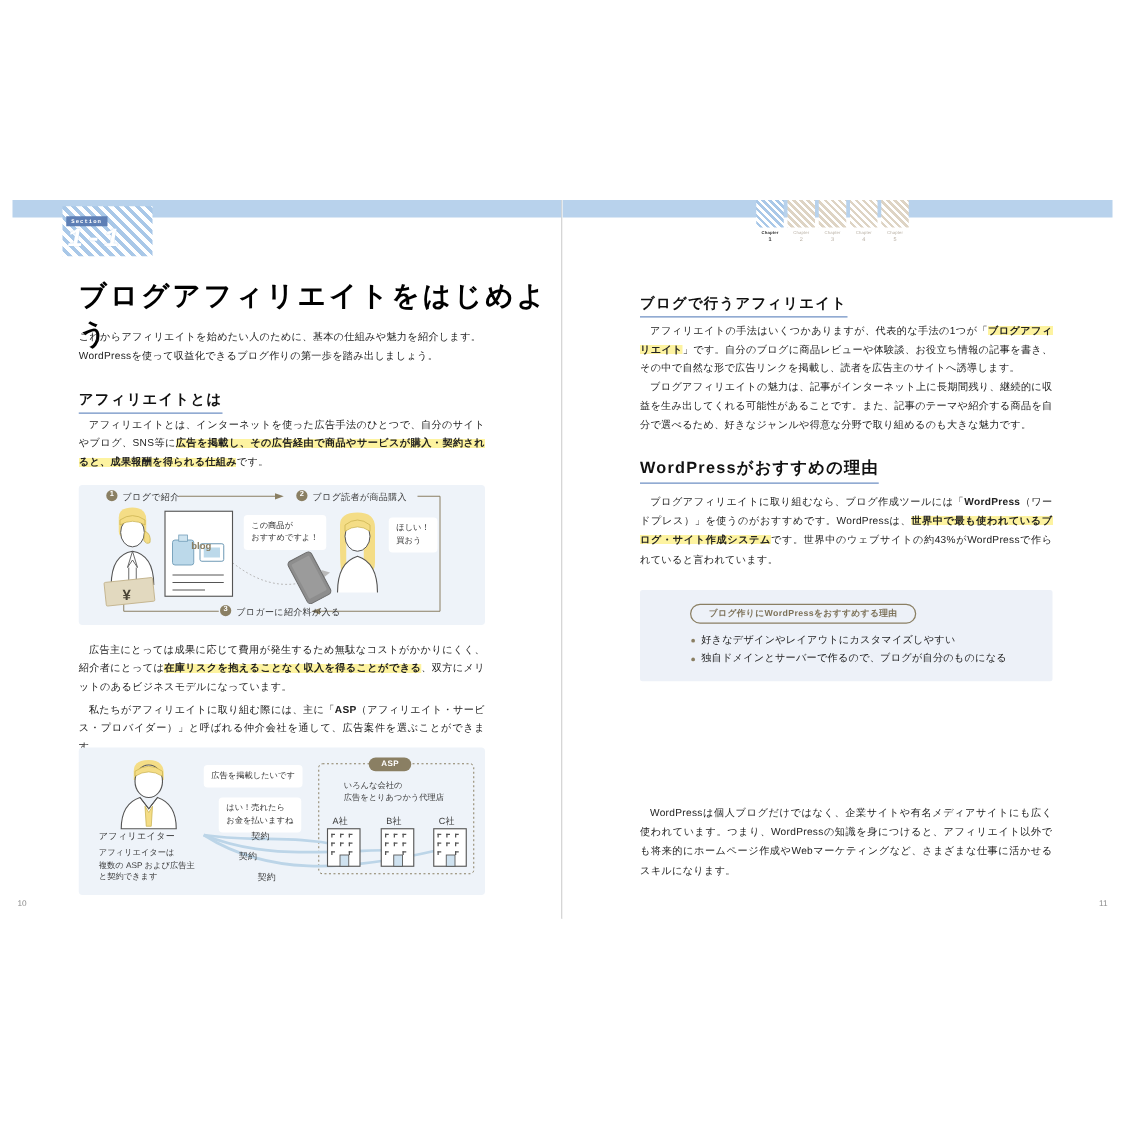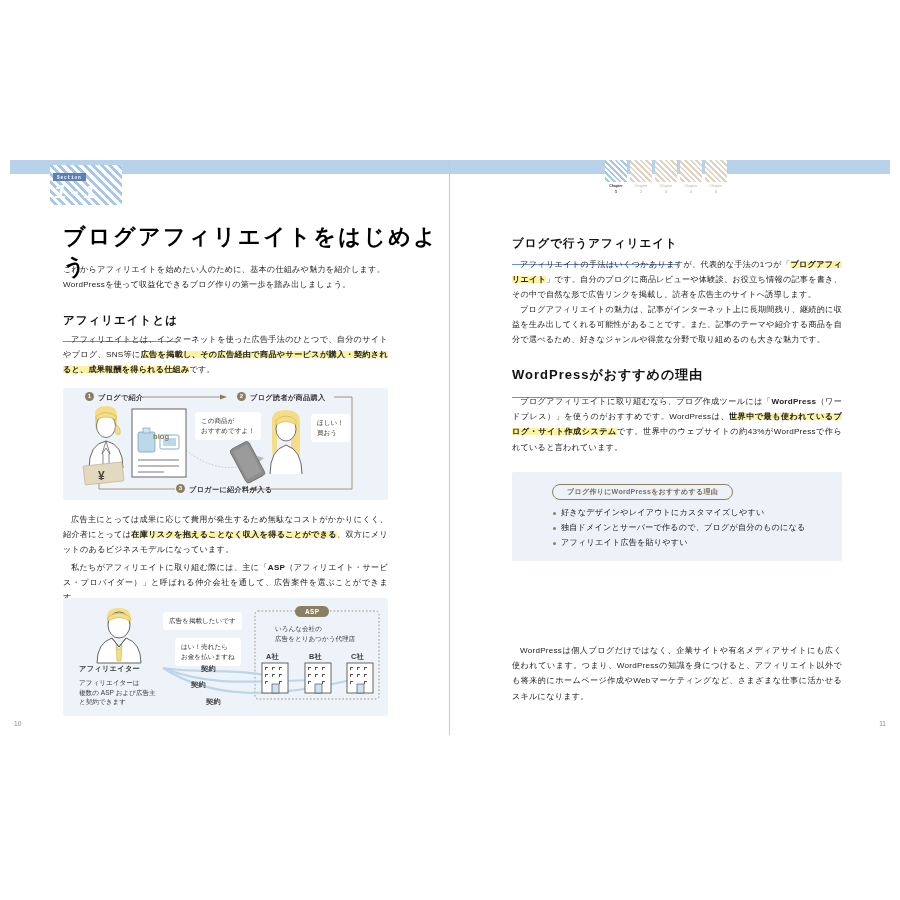--- a/index.html
+++ b/index.html
@@ -98,21 +98,21 @@
     letter-spacing: 0.25px;
     color: #222;
   }
 
   
   .h2 {
     font-size: 11.5px;
     font-weight: bold;
     letter-spacing: 1px;
     color: #111;
-    padding-bottom: 13px;
+    padding-bottom: 3px;
     border-bottom: 1.6px solid #6f90c4;
     display: inline-block;
   }
   .h2-wrap { position: absolute; }
 
   .para {
     position: absolute;
     width: 325px;
     font-size: 8.1px;
     line-height: 1.88;
@@ -131,21 +131,21 @@
   
   .figure {
     position: absolute;
     background: #eef3f9;
     border-radius: 3px;
   }
 
   .fig-label {
     position: absolute;
     font-size: 7.2px;
-    font-weight: bold;
+    font-weight: normal;
     letter-spacing: 0.3px;
     color: #3a3a3a;
     white-space: nowrap;
   }
   .fig-text {
     position: absolute;
     font-size: 6.6px;
     line-height: 1.45;
     color: #3a3a3a;
     white-space: nowrap;
@@ -534,21 +534,20 @@
 
     <div class="para" style="left:62px; top:234px; width:330px;">
       <span class="ind"></span><span>ブログアフィリエイトに取り組むなら、ブログ作成ツールには「</span><b class="pl">WordPress</b><span>（ワードプレス）」を使うのがおすすめです。WordPressは、</span><b class="hl">世界中で最も使われているブログ・サイト作成システム</b><span>です。世界中のウェブサイトの約43%がWordPressで作られていると言われています。</span>
     </div>
 
     <div class="infobox" style="left:62px; top:312px; width:330px;padding-left:40px;">
       <div class="infobox-title">ブログ作りにWordPressをおすすめする理由</div>
       <ul>
         <li>好きなデザインやレイアウトにカスタマイズしやすい</li>
         <li>独自ドメインとサーバーで作るので、ブログが自分のものになる</li>
-        <li>アフィリエイト広告を貼りやすい</li>
       </ul>
     </div>
 
     <div class="para" style="left:62px; top:483px; width:330px;">
       <span class="ind"></span><span>WordPressは個人ブログだけではなく、企業サイトや有名メディアサイトにも広く使われています。つまり、WordPressの知識を身につけると、アフィリエイト以外でも将来的にホームページ作成やWebマーケティングなど、さまざまな仕事に活かせるスキルになります。</span>
     </div>
 
     <div class="pagenum">11</div>
   </div>
 </div>

